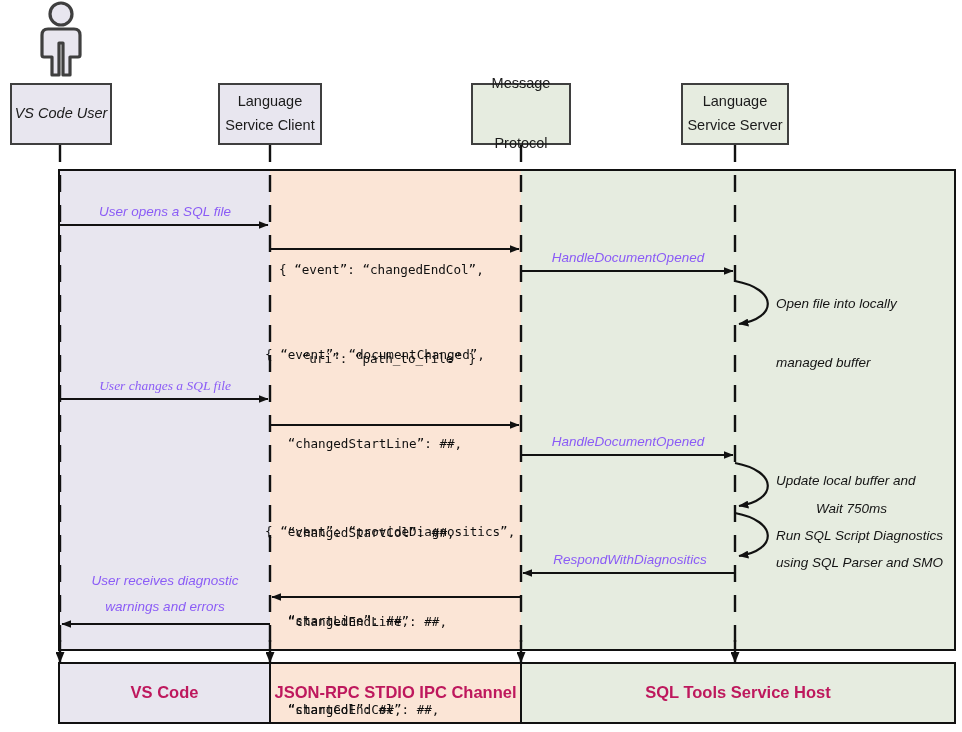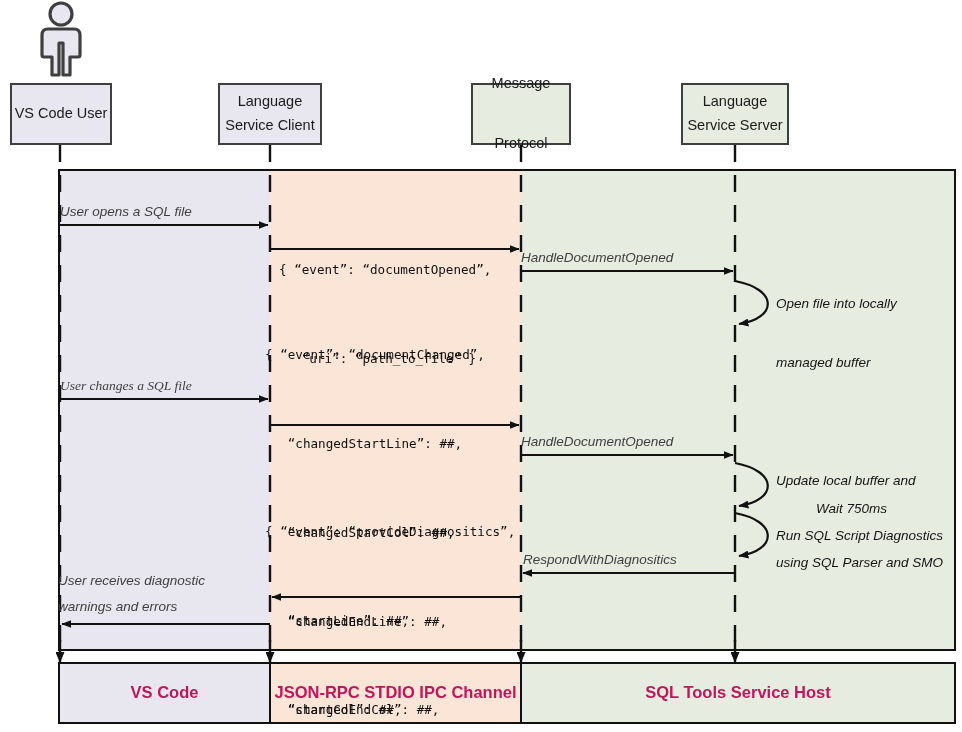--- a/index.html
+++ b/index.html
@@ -13,22 +13,22 @@
     box-sizing:border-box;
     display:flex;flex-direction:column;align-items:center;justify-content:center;
     font-size:14.5px;color:#1b1b1b;line-height:1.65;
   }
   .pbox span{display:block;text-align:center;white-space:nowrap;}
   .pbox.vs{background:#e8e6ef;}
   .pbox.client{background:#e8e6ef;}
   .pbox.green{background:#e6ece0;}
 
   .msglabel{
-    position:absolute;font-style:italic;font-size:13.5px;color:#404040;
-    line-height:1.95;white-space:nowrap;
+    position:absolute;font-style:italic;font-size:13.5px;color:#8b5cf6;
+    text-align:center;line-height:1.95;white-space:nowrap;
   }
   .jsonblk{
     position:absolute;
     font-family:"DejaVu Sans Mono",monospace;
     font-size:12.6px;color:#101010;line-height:29.6px;white-space:pre;
   }
   .noteline{
     position:absolute;font-style:italic;font-size:13.5px;color:#141414;
     white-space:nowrap;line-height:1;text-align:center;
   }
@@ -79,21 +79,21 @@
     <line x1="735" y1="640" x2="735" y2="662" stroke="#111" stroke-width="2.4" marker-end="url(#ahd)"></line>
   </svg>
 
   <svg class="layer">
     <g>
       <circle cx="61" cy="14" r="11" fill="#e8e6ef" stroke="#3f3f3f" stroke-width="3.2"></circle>
       <path d="M42,35 q0,-6 6,-6 h26 q6,0 6,6 v20 q0,2 -2,2 h-8 v18 h-7 V43 h-4 v32 h-7 V57 h-8 q-2,0 -2,-2 z" fill="#e8e6ef" stroke="#3f3f3f" stroke-width="3.2" stroke-linejoin="round"></path>
     </g>
   </svg>
 
-  <div class="pbox vs" style="left:10px;top:83px;width:102px;height:62px;">
+  <div class="pbox vs" style="left:10px;top:83px;width:102px;height:62px;font-style:italic;">
     <span>VS Code User</span>
   </div>
 
   <div class="pbox client" style="left:218px;top:83px;width:104px;height:62px;">
     <span>Language</span>
     <span>Service Client</span>
   </div>
 
   <div class="pbox green" style="left:471px;top:83px;width:100px;height:62px;gap:36px;">
     <span>Message</span>
@@ -151,21 +151,21 @@
 
   <div class="msglabel" style="left:521px;top:429px;width:214px;">
     <div>HandleDocumentOpened</div>
   </div>
 
   <div class="msglabel" style="left:523px;top:547px;width:214px;">
     <div>RespondWithDiagnositics</div>
   </div>
 
   <div class="jsonblk" style="left:279px;top:196px;">
-    <div>{ “event”: “documentOpened”,</div>
+    <div>{ “event”: “changedEndCol”,</div>
     <div>   “uri”: “path_to_file” }</div>
   </div>
 
   <div class="jsonblk" style="left:265px;top:281px;">
     <div>{ “event”: “documentChanged”,</div>
     <div>   “changedStartLine”: ##,</div>
     <div>   “changedStartCol”: ##,</div>
     <div>   “changedEndLine”: ##,</div>
     <div>   “changedEndCol”: ##,</div>
     

